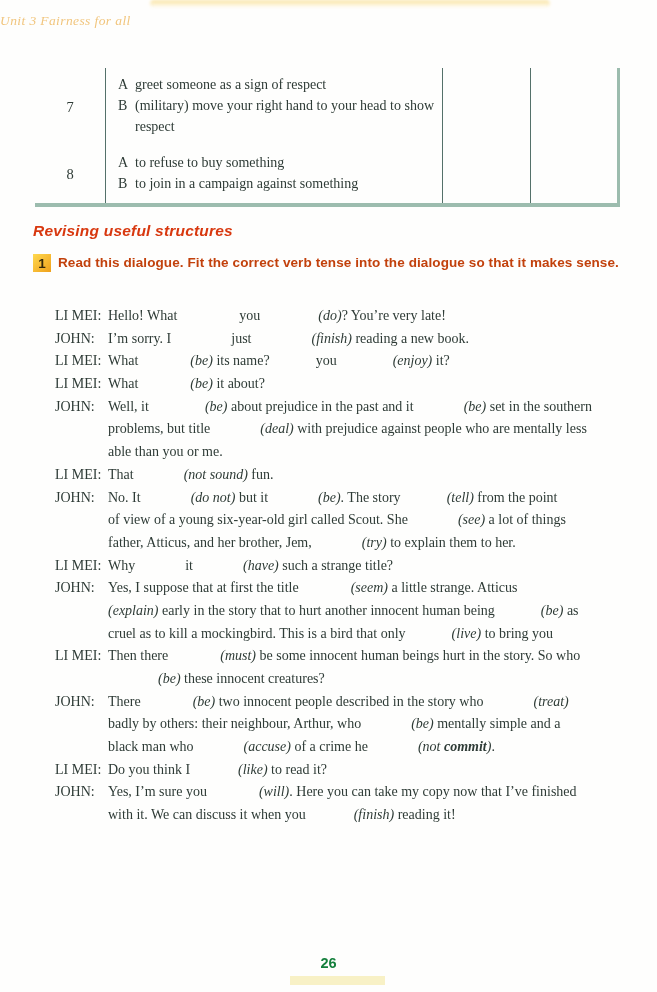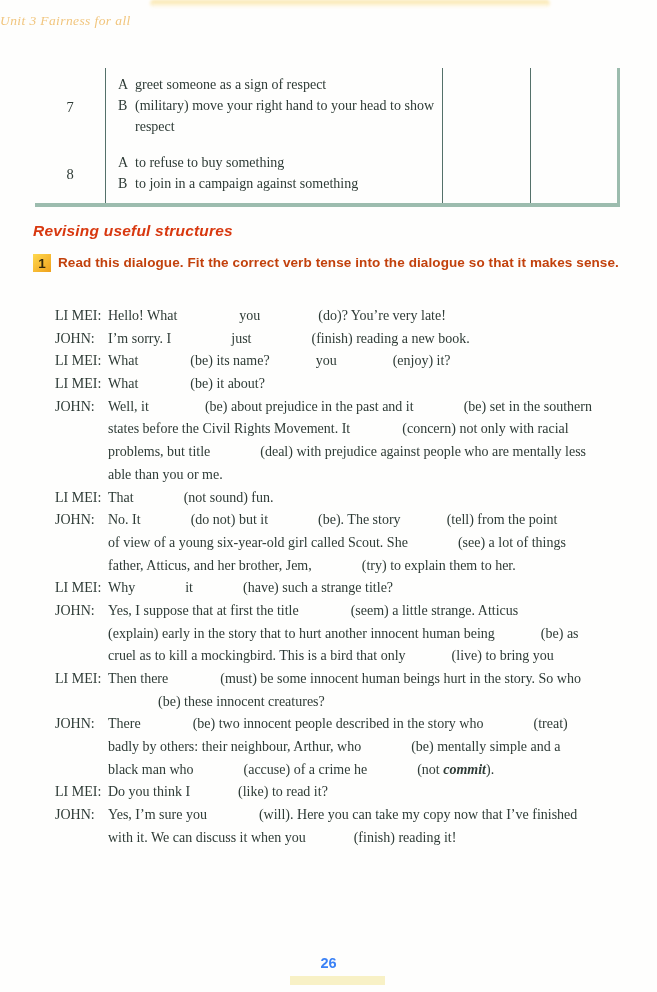--- a/index.html
+++ b/index.html
@@ -53,34 +53,34 @@
   .instruction {
     margin-left:7px; width:575px;
     font-family:"Liberation Sans", sans-serif; font-weight:bold;
     font-size:13.5px; line-height:22px; color:#c2410c; letter-spacing:0.1px;
   }
 
   
   .dialogue { position:absolute; left:55px; top:305px; width:590px; font-size:14px; }
   .dline { white-space:nowrap; height:22.7px; line-height:22.7px; }
   .speaker { display:inline-block; width:53px; }
-  .seg-verb { }
+  .seg-verb { font-style:italic; }
   .seg-verb-bold { font-style:italic; font-weight:bold; }
   .seg-italic { font-style:italic; }
   .gap { display:inline-block; }
 
   
   .footer-bar {
     position:absolute; left:290px; top:976px; width:95px; height:9px;
     background:#f8f1c6;
   }
   .page-number {
     position:absolute; left:0; top:955px; width:657px; text-align:center;
     font-family:"Liberation Sans", sans-serif; font-weight:bold;
-    font-size:14.5px; color:#3b82f6;
+    font-size:14.5px; color:#15803d;
   }
 </style>
 </head>
 <body>
 
 <div class="page">
 
   <div class="top-banner"></div>
   <div class="unit-header">Unit 3 Fairness for all</div>
 
@@ -119,21 +119,20 @@
     <div class="num-badge">1</div>
     <div class="instruction">Read this dialogue. Fit the correct verb tense into the dialogue so that it makes sense.</div>
   </div>
 
   <div class="dialogue" id="dialogue">
       <div class="dline"><span class="speaker">LI MEI:</span><span class="seg-text">Hello! What</span><span class="gap" style="width: 62px;"></span><span class="seg-text">you</span><span class="gap" style="width: 58px;"></span><span class="seg-verb">(do)</span><span class="seg-text">? You’re very late!</span></div>
       <div class="dline"><span class="speaker">JOHN:</span><span class="seg-text">I’m sorry. I</span><span class="gap" style="width: 60px;"></span><span class="seg-text">just</span><span class="gap" style="width: 60px;"></span><span class="seg-verb">(finish)</span><span class="seg-text"> reading a new book.</span></div>
       <div class="dline"><span class="speaker">LI MEI:</span><span class="seg-text">What</span><span class="gap" style="width: 52px;"></span><span class="seg-verb">(be)</span><span class="seg-text"> its name?</span><span class="gap" style="width: 46px;"></span><span class="seg-text">you</span><span class="gap" style="width: 56px;"></span><span class="seg-verb">(enjoy)</span><span class="seg-text"> it?</span></div>
       <div class="dline"><span class="speaker">LI MEI:</span><span class="seg-text">What</span><span class="gap" style="width: 52px;"></span><span class="seg-verb">(be)</span><span class="seg-text"> it about?</span></div>
       <div class="dline"><span class="speaker">JOHN:</span><span class="seg-text">Well, it</span><span class="gap" style="width: 56px;"></span><span class="seg-verb">(be)</span><span class="seg-text"> about prejudice in the past and it</span><span class="gap" style="width: 50px;"></span><span class="seg-verb">(be)</span><span class="seg-text"> set in the southern</span></div>
-      <div class="dline"><span class="speaker"></span><span class="seg-text">states before the Civil Rights Movement. It</span><span class="gap" style="width: 52px;"></span><span class="seg-verb">(concern)</span><span class="seg-text"> not only with racial</span></div>
       <div class="dline"><span class="speaker"></span><span class="seg-text">problems, but title</span><span class="gap" style="width: 50px;"></span><span class="seg-verb">(deal)</span><span class="seg-text"> with prejudice against people who are mentally less</span></div>
       <div class="dline"><span class="speaker"></span><span class="seg-text">able than you or me.</span></div>
       <div class="dline"><span class="speaker">LI MEI:</span><span class="seg-text">That</span><span class="gap" style="width: 50px;"></span><span class="seg-verb">(not sound)</span><span class="seg-text"> fun.</span></div>
       <div class="dline"><span class="speaker">JOHN:</span><span class="seg-text">No. It</span><span class="gap" style="width: 50px;"></span><span class="seg-verb">(do not)</span><span class="seg-text"> but it</span><span class="gap" style="width: 50px;"></span><span class="seg-verb">(be)</span><span class="seg-text">. The story</span><span class="gap" style="width: 46px;"></span><span class="seg-verb">(tell)</span><span class="seg-text"> from the point</span></div>
       <div class="dline"><span class="speaker"></span><span class="seg-text">of view of a young six-year-old girl called Scout. She</span><span class="gap" style="width: 50px;"></span><span class="seg-verb">(see)</span><span class="seg-text"> a lot of things</span></div>
       <div class="dline"><span class="speaker"></span><span class="seg-text">father, Atticus, and her brother, Jem,</span><span class="gap" style="width: 50px;"></span><span class="seg-verb">(try)</span><span class="seg-text"> to explain them to her.</span></div>
       <div class="dline"><span class="speaker">LI MEI:</span><span class="seg-text">Why</span><span class="gap" style="width: 50px;"></span><span class="seg-text">it</span><span class="gap" style="width: 50px;"></span><span class="seg-verb">(have)</span><span class="seg-text"> such a strange title?</span></div>
       <div class="dline"><span class="speaker">JOHN:</span><span class="seg-text">Yes, I suppose that at first the title</span><span class="gap" style="width: 52px;"></span><span class="seg-verb">(seem)</span><span class="seg-text"> a little strange. Atticus</span></div>
       <div class="dline"><span class="speaker"></span><span class="seg-verb">(explain)</span><span class="seg-text"> early in the story that to hurt another innocent human being</span><span class="gap" style="width: 46px;"></span><span class="seg-verb">(be)</span><span class="seg-text"> as</span></div>
       <div class="dline"><span class="speaker"></span><span class="seg-text">cruel as to kill a mockingbird. This is a bird that only</span><span class="gap" style="width: 46px;"></span><span class="seg-verb">(live)</span><span class="seg-text"> to bring you</span></div>

